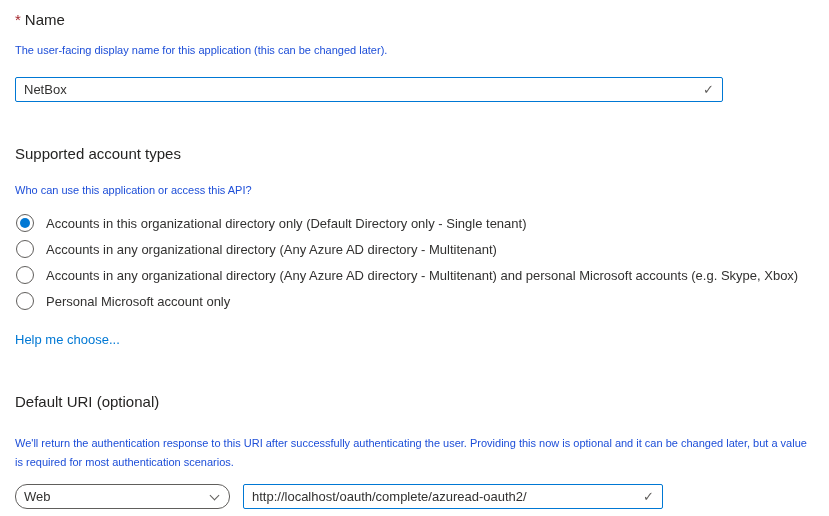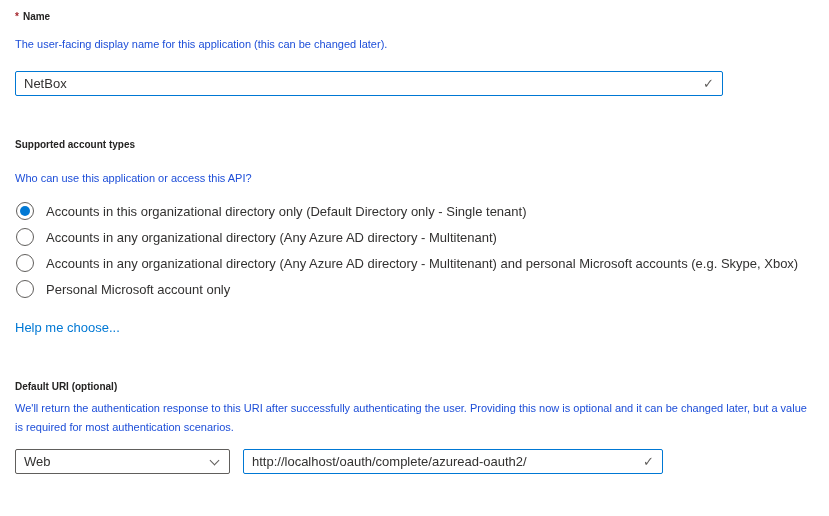--- a/index.html
+++ b/index.html
@@ -7,22 +7,22 @@
   body {
     width: 829px;
     height: 516px;
     font-family: "Liberation Sans", sans-serif;
     color: #323130;
     overflow: hidden;
   }
   .page { padding: 0 14px 0 15px; }
 
   .section-title {
-    font-size: 10px;
-    font-weight: 700;
+    font-size: 15px;
+    font-weight: 400;
     color: #252423;
   }
   .name-title { margin-top: 11px; }
   .required { color: #a4262c; margin-right: 4px; }
 
   .desc {
     font-size: 11px;
     line-height: 19px;
     color: #1d4ed8;
   }
@@ -90,34 +90,34 @@
   .help-link {
     display: inline-block;
     margin-top: 18px;
     font-size: 13px;
     color: #0078d4;
     text-decoration: none;
     cursor: pointer;
   }
 
   .redirect-title { margin-top: 45px; }
-  .redirect-desc { margin-top: 7px; max-width: 805px; }
+  .redirect-desc { margin-top: 24px; max-width: 805px; }
 
   .uri-row {
     margin-top: 12px;
     display: flex;
     gap: 13px;
     align-items: center;
   }
   .select-box {
     position: relative;
     width: 215px;
     height: 25px;
     border: 1px solid #605e5c;
-    border-radius: 2px;
+    border-radius: 12px;
     display: flex;
     align-items: center;
     padding: 0 8px;
     font-size: 13px;
     color: #323130;
     cursor: pointer;
     background: #ffffff;
   }
   .chevron {
     position: absolute;

